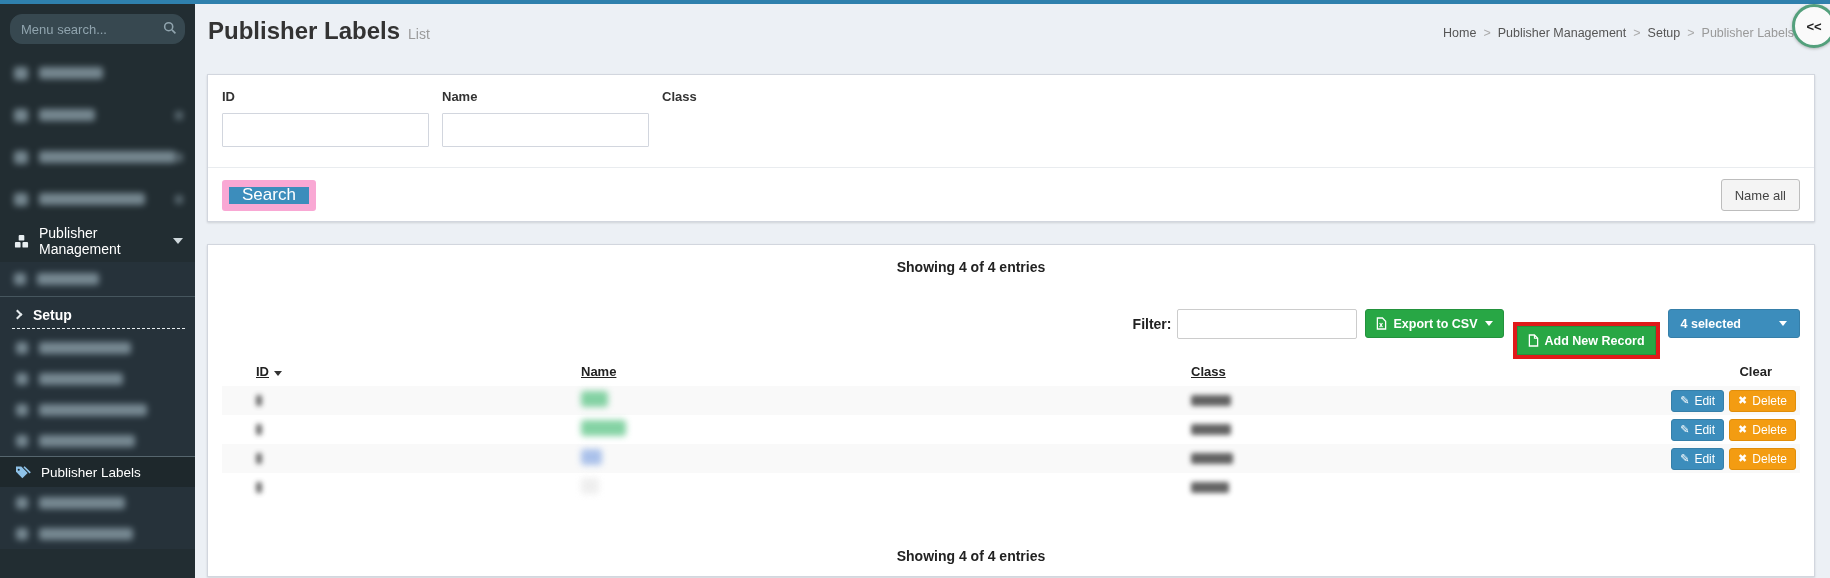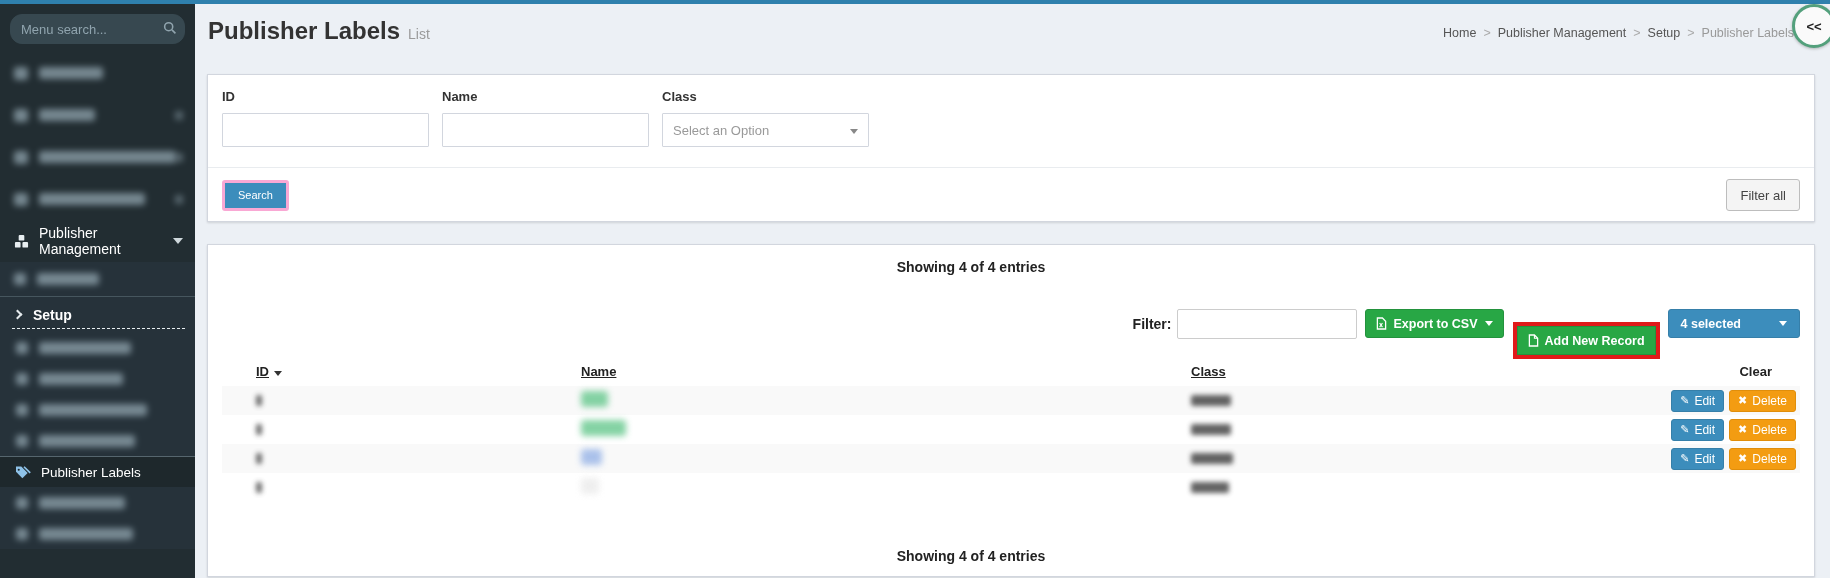--- a/index.html
+++ b/index.html
@@ -51,21 +51,21 @@
   .f-row { display:flex; }
   .f-group { width:220px; margin-right:0; }
   .f-label { font-size:13px; font-weight:bold; color:#333; height:16px; }
   .f-input { margin-top:8px; width:207px; height:34px; border:1px solid #d2d6de; border-radius:1px; font-size:13px; padding:0 8px; outline:none; color:#333; background:#fff; }
   .f-select { margin-top:8px; width:207px; height:34px; border:1px solid #d2d6de; border-radius:1px; position:relative;
       display:flex; align-items:center; padding:0 26px 0 10px; color:#999; font-size:13px; cursor:pointer; background:#fff; }
   .f-select .caret { position:absolute; right:10px; top:15px; border-left:4px solid transparent; border-right:4px solid transparent; border-top:5px solid #888; }
   .f-hr { border:none; border-top:1px solid #e9ecef; margin:20px -14px 0 -14px; }
   .f-actions { display:flex; justify-content:space-between; align-items:center; margin-top:11px; }
   .btn { display:inline-flex; align-items:center; justify-content:center; border-radius:3px; cursor:pointer; font-family:inherit; }
-  .btn-search { background:#3c8dbc; border:3px solid #f9a8d4; color:#fff; font-size:11px; height:31px; padding:0 13px; }
+  .btn-search { background:#3c8dbc; border:7px solid #f9a8d4; color:#fff; font-size:17px; height:31px; padding:0 13px; }
   .btn-clear { background:#f4f4f4; border:1px solid #bdbdbd; color:#444; font-size:13px; height:32px; padding:0 13px; }
 
   .table-panel { margin-top:22px; padding:14px 14px 10px 14px; min-height:318px; }
   .showing { text-align:center; font-size:14px; font-weight:bold; color:#222; padding-right:80px; height:18px; }
   .toolbar { display:flex; align-items:center; justify-content:flex-end; margin-top:28px; height:37px; }
   .filter-label { font-size:14px; font-weight:bold; color:#222; margin-right:6px; }
   .filter-input { width:180px; height:30px; border:1px solid #ccc; border-radius:2px; font-size:13px; padding:0 8px; outline:none; margin-right:8px; }
   .btn-green { background:#28a745; border:1px solid #23923d; color:#fff; font-size:12.5px; font-weight:600; height:29px; padding:0 10px; }
   .btn-blue-sel { background:#3c8dbc; border:1px solid #367fa9; color:#fff; font-size:12.5px; font-weight:600; height:29px; padding:0 12px; margin-left:8px;gap:31px; }
   .red-box { border:4px solid #e01a1a; margin-left:9px; padding:0; display:inline-flex;margin-top:34px; }
@@ -202,30 +202,26 @@
         <div class="f-group">
           <div class="f-label">ID</div>
           <input class="f-input" type="text" value="" style="">
         </div>
         <div class="f-group">
           <div class="f-label">Name</div>
           <input class="f-input" type="text" value="" style="">
         </div>
         <div class="f-group">
           <div class="f-label">Class</div>
-          <div class="f-select">
-            <span>Select an Option</span>
-            <span class="caret"></span>
-          </div>
         </div>
       </div>
       <hr class="f-hr">
       <div class="f-actions">
         <button class="btn btn-search">Search</button>
-        <button class="btn btn-clear">Filter all</button>
+        <button class="btn btn-clear">Name all</button>
       </div>
     </div>
 
     <div class="panel table-panel">
       <div class="showing">Showing 4 of 4 entries</div>
 
       <div class="toolbar">
         <span class="filter-label">Filter:</span>
         <input class="filter-input" type="text" value="" style="">
         <button class="btn btn-green">

